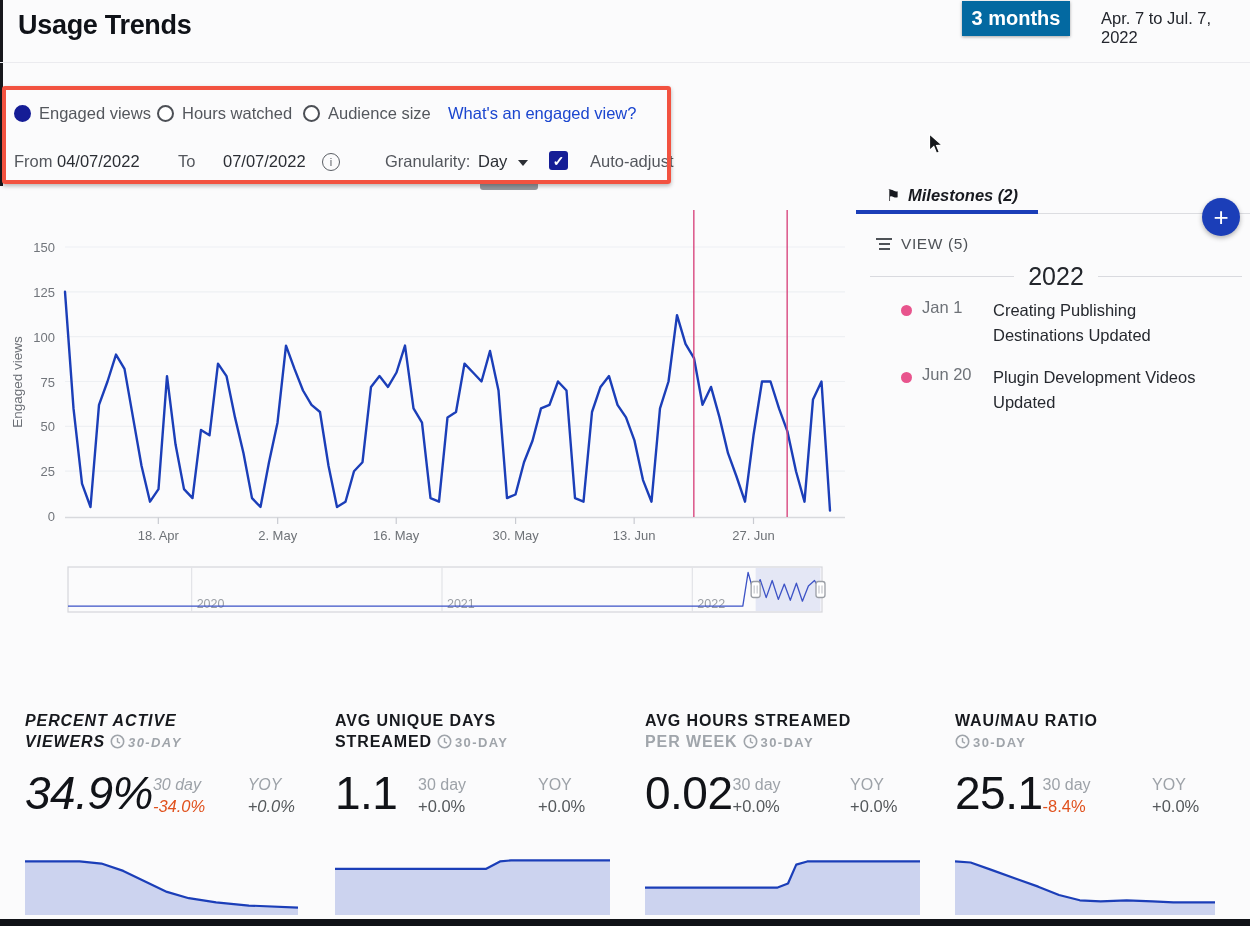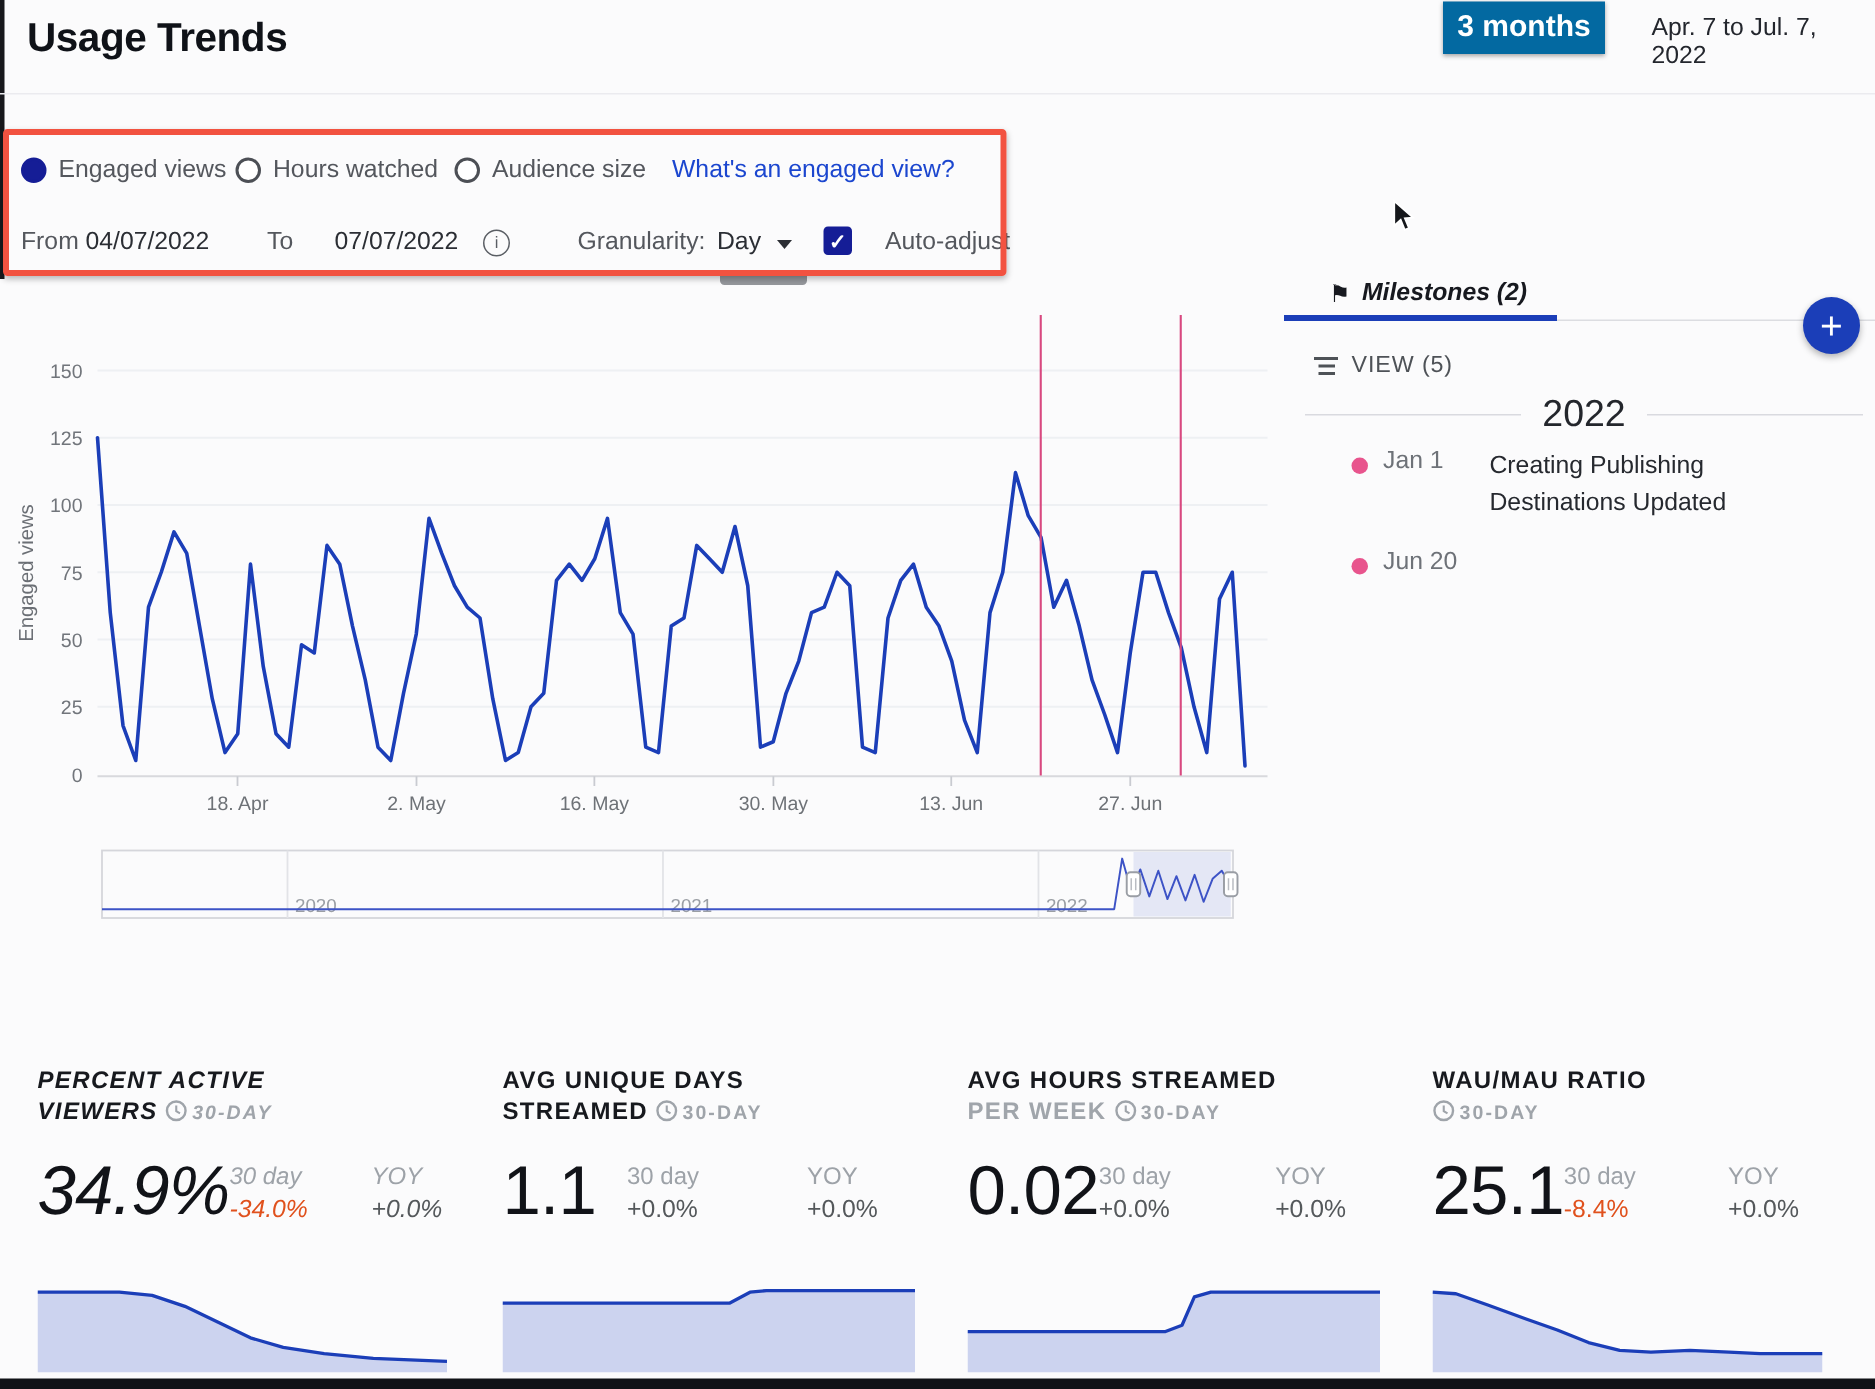--- a/index.html
+++ b/index.html
@@ -178,20 +178,21 @@
   </div>
   <div class="ms-items">
     <div class="ms-item">
       <span class="ms-dot"></span>
       <span class="ms-date">Jan 1</span>
       <span class="ms-text">Creating Publishing Destinations Updated</span>
     </div>
     <div class="ms-item">
       <span class="ms-dot"></span>
       <span class="ms-date">Jun 20</span>
+      <span class="ms-text">Plugin Development Videos Updated</span>
     </div>
   </div>
 </div>
 
 <div class="card" style="left:25px; width:273px;font-style:italic;">
   <div class="card-title">
     <span>PERCENT ACTIVE</span><br>
     <span>VIEWERS</span><span class="period-chunk"><svg class="clock" width="15" height="15" viewBox="0 0 15 15">
           <circle cx="7.5" cy="7.5" r="6.2" fill="none" stroke="#9fa4aa" stroke-width="1.6"></circle>
           <path d="M7.5 4 L7.5 7.8 L10 9.2" fill="none" stroke="#9fa4aa" stroke-width="1.4"></path>

